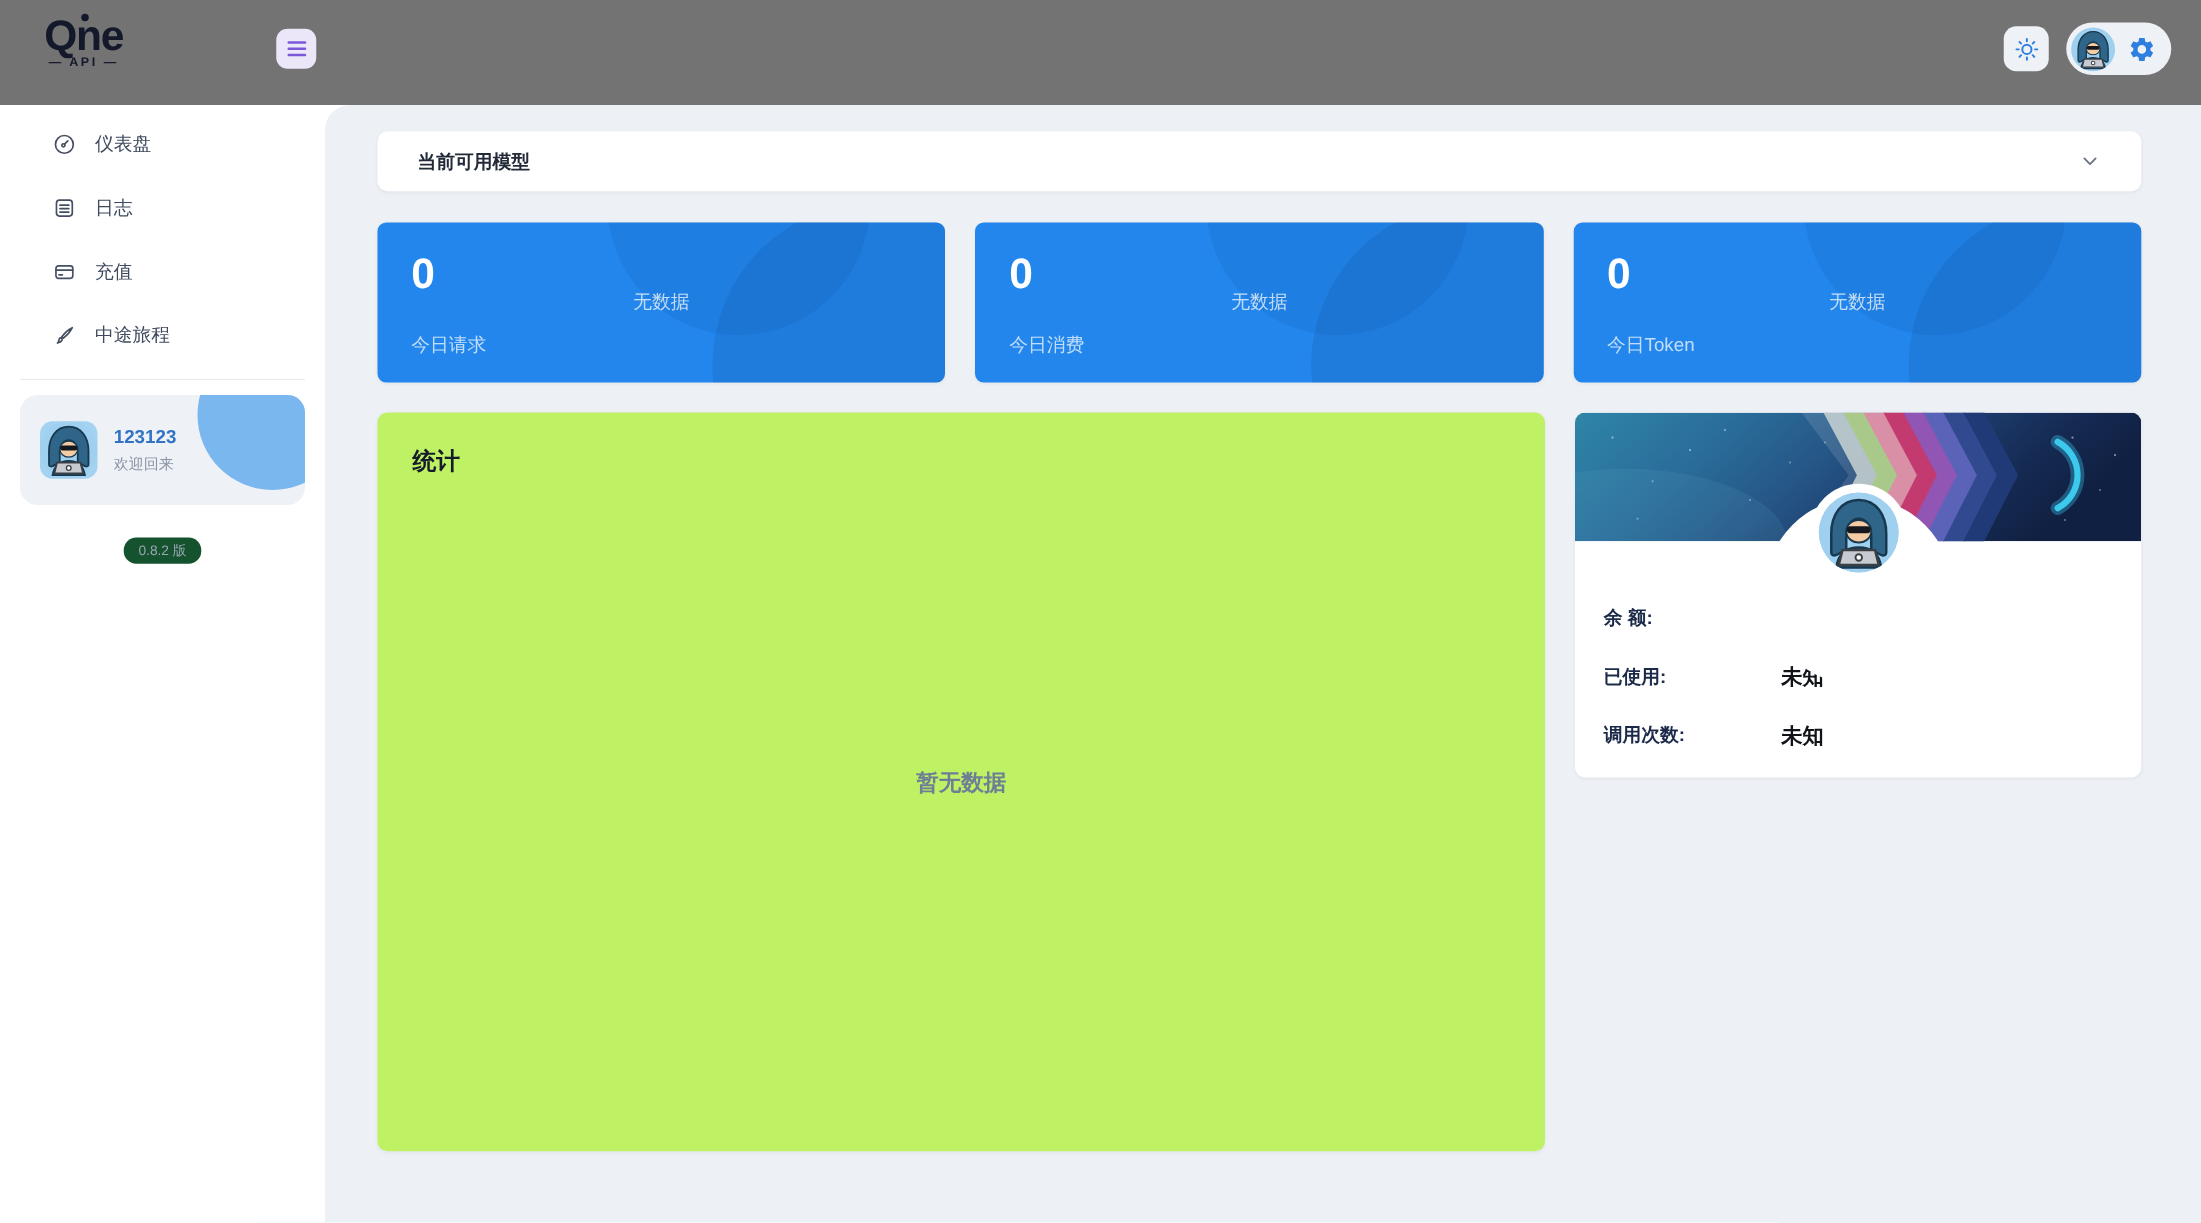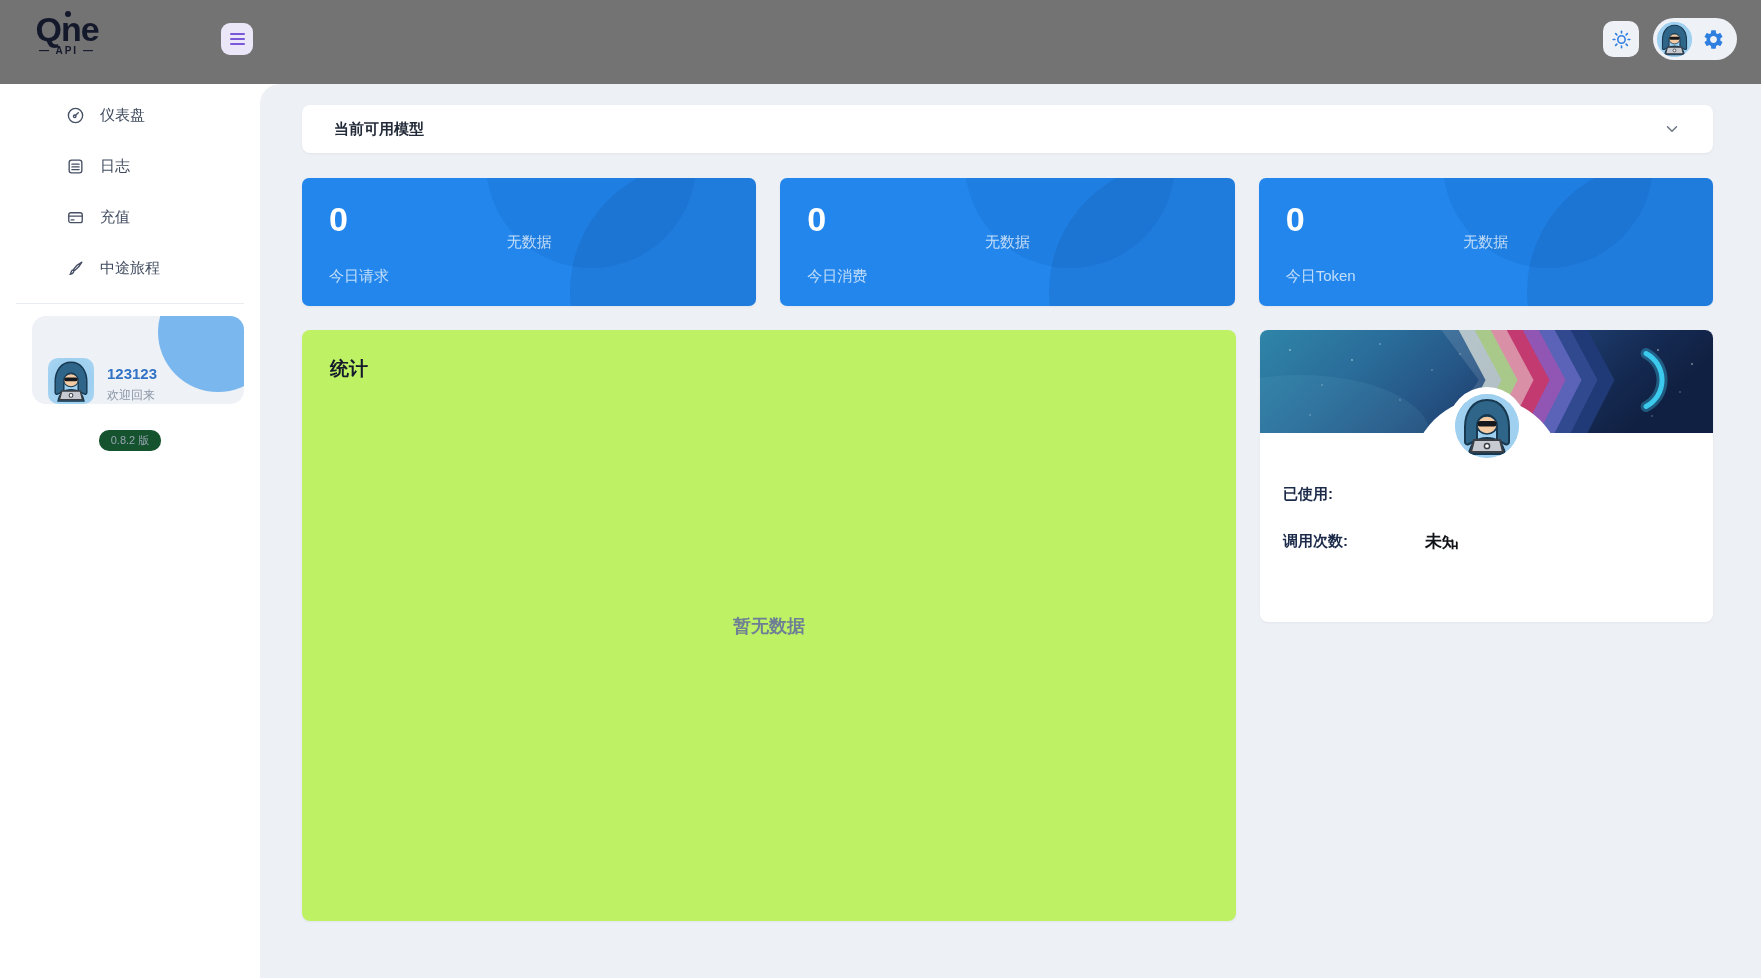--- a/index.html
+++ b/index.html
@@ -14,26 +14,26 @@
   .logo-tagline { font-size:10px; font-weight:700; letter-spacing:2px; color:#14182b; margin-top:-3px; }
   .hamburger-btn { position:absolute; left:221px; top:23px; width:32px; height:32px; border-radius:9px; background:#ece7f8; display:flex; flex-direction:column; justify-content:center; align-items:center; gap:3px; cursor:pointer; }
   .hamburger-btn span { display:block; width:15px; height:2px; border-radius:2px; background:#7a58d8; }
   .topbar-right { position:absolute; right:24px; top:18px; display:flex; align-items:center; gap:14px; }
   .icon-btn { width:36px; height:36px; border-radius:10px; background:#eef1f6; display:flex; align-items:center; justify-content:center; cursor:pointer; }
   .user-pill { height:42px; border-radius:21px; background:#eef1f6; display:flex; align-items:center; padding:0 12px 0 4px; gap:10px; cursor:pointer; }
   .pill-avatar { width:35px; height:35px; border-radius:50%; background:#a4d2f1; overflow:hidden; flex:0 0 auto; }
 
   
   .sidebar { position:absolute; left:0; top:84px; width:260px; bottom:0; background:#ffffff; z-index:4; }
-  .nav { padding-top:15px;padding-left:24px; }
+  .nav { padding-top:15px; }
   .nav-item { display:flex; align-items:center; height:32px; margin-bottom:19px; padding-left:42px; gap:15px; cursor:pointer; }
   .nav-item svg { width:19px; height:19px; stroke:#454f63; flex:0 0 auto; }
   .nav-label { font-size:15px; color:#3f4a5e; }
   .side-divider { height:1px; background:#e9edf2; margin:18px 16px 0 16px; }
-  .user-card { position:relative; margin:12px 16px 0 32px; height:88px; border-radius:14px; background:#eef1f6; overflow:hidden; display:flex; align-items:flex-end; cursor:pointer; }
+  .user-card { position:relative; margin:12px 16px 0 16px; height:88px; border-radius:14px; background:#eef1f6; overflow:hidden; display:flex; align-items:center; cursor:pointer; }
   .user-card .deco-circle { position:absolute; width:120px; height:120px; border-radius:50%; background:#7ab7ee; top:-44px; right:-34px; }
   .uc-avatar { width:46px; height:46px; border-radius:10px; background:#a4d2f1; overflow:hidden; margin-left:16px; position:relative; z-index:1; flex:0 0 auto; }
   .uc-text { margin-left:13px; position:relative; z-index:1; }
   .uc-name { font-size:15px; font-weight:700; color:#3273c5; }
   .uc-greet { font-size:12px; color:#8b95a6; margin-top:5px; }
   .version-badge { margin:26px auto 0 auto; width:fit-content; padding:3px 12px; background:#14532d; border-radius:10px; font-size:11px; color:#9aa4b4; }
 
   
   .main { position:absolute; left:260px; top:84px; right:0; bottom:0; background:#edf0f5; border-top-left-radius:20px; padding:21px 48px 0 42px; }
   .shadowed { box-shadow:0 1px 3px rgba(20,30,60,0.05); }
@@ -262,20 +262,24 @@
       </svg>
       <div class="bump"></div>
       <div class="avatar-ring"></div>
       <div class="ac-avatar">
         <svg viewBox="0 0 64 64" width="64" height="64">
             <use href="#hacker"></use>
           </svg>
       </div>
       <div class="ac-rows">
         <div class="ac-row">
+          <span class="ac-label">余 额:</span>
+          <span class="ac-value">未知</span>
+        </div>
+        <div class="ac-row">
           <span class="ac-label">已使用:</span>
           <span class="ac-value">未知</span>
         </div>
         <div class="ac-row">
           <span class="ac-label">调用次数:</span>
           <span class="ac-value">未知</span>
         </div>
       </div>
     </section>
 

